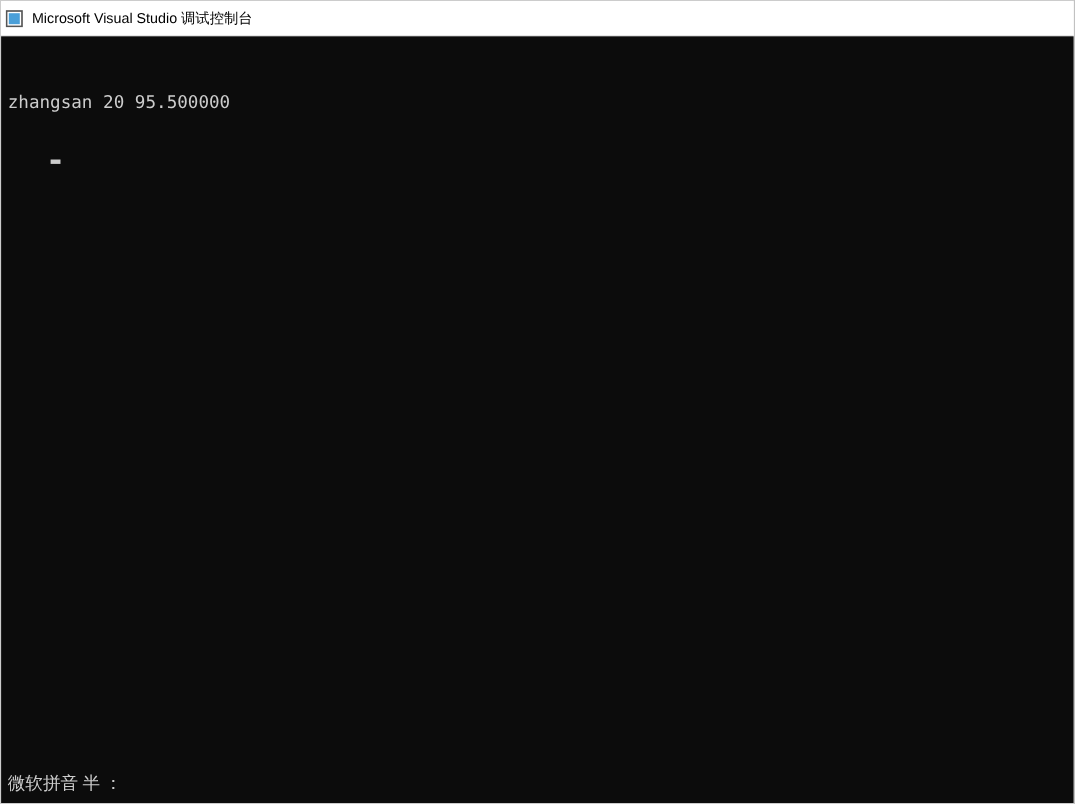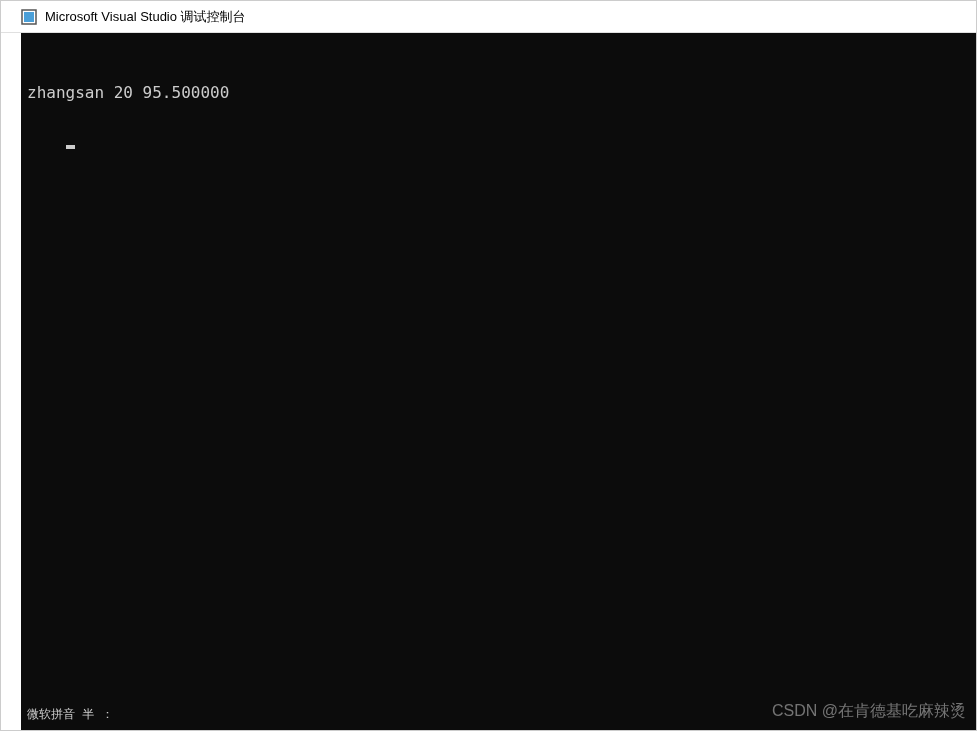--- a/index.html
+++ b/index.html
@@ -20,21 +20,21 @@
       height: 100%;
       display: flex;
       flex-direction: column;
       border: 1px solid #cccccc;
     }
     .titlebar {
       height: 32px;
       background: #ffffff;
       display: flex;
       align-items: center;
-      padding: 0 20px;
+      padding: 0 4px;
       border-bottom: 1px solid #e0e0e0;
       flex-shrink: 0;
     }
     .titlebar-icon {
       width: 16px;
       height: 16px;
       margin-right: 8px;
       display: inline-flex;
       align-items: center;
       justify-content: center;
@@ -51,40 +51,39 @@
       flex: 1;
       background: #0c0c0c;
       color: #cccccc;
       font-family: "NSimSun", "SimSun", Consolas, monospace;
       font-size: 16px;
       line-height: 1.4;
       padding: 4px 6px;
       white-space: pre;
       overflow: hidden;
       position: relative;
-      margin-left: 20px;
     }
     .console-line {
       display: block;
     }
     .cursor {
       display: inline-block;
       width: 9px;
       height: 4px;
       background: #cccccc;
       vertical-align: bottom;
       margin-top: 2px;
     }
     .ime-status {
       position: absolute;
       bottom: 6px;
       left: 6px;
       color: #cccccc;
-      font-family: Liberation Mono, monospace;
-      font-size: 12px;
+      font-family: Liberation Serif, serif;
+      font-size: 16px;
     }
     .watermark {
       position: absolute;
       bottom: 8px;
       right: 10px;
       color: rgba(200, 200, 200, 0.55);
       font-size: 16px;
       font-family: "Microsoft YaHei", sans-serif;
       pointer-events: none;
     }
@@ -99,15 +98,14 @@
         <rect x="1" y="1" width="14" height="14" fill="none" stroke="#555" stroke-width="1.5"></rect>
         <rect x="3" y="3" width="10" height="10" fill="#4a9fd8"></rect>
       </svg>
     </span>
     <span class="titlebar-text">Microsoft Visual Studio 调试控制台</span>
   </div>
   <div class="console-area">
     <span class="console-line">zhangsan 20 95.500000</span>
     <span class="cursor"></span>
     <div class="ime-status">微软拼音 半 ：</div>
-    <div class="watermark">CSDN @在肯德基吃麻辣烫</div>
   </div>
 </div>
 
 </body></html>

